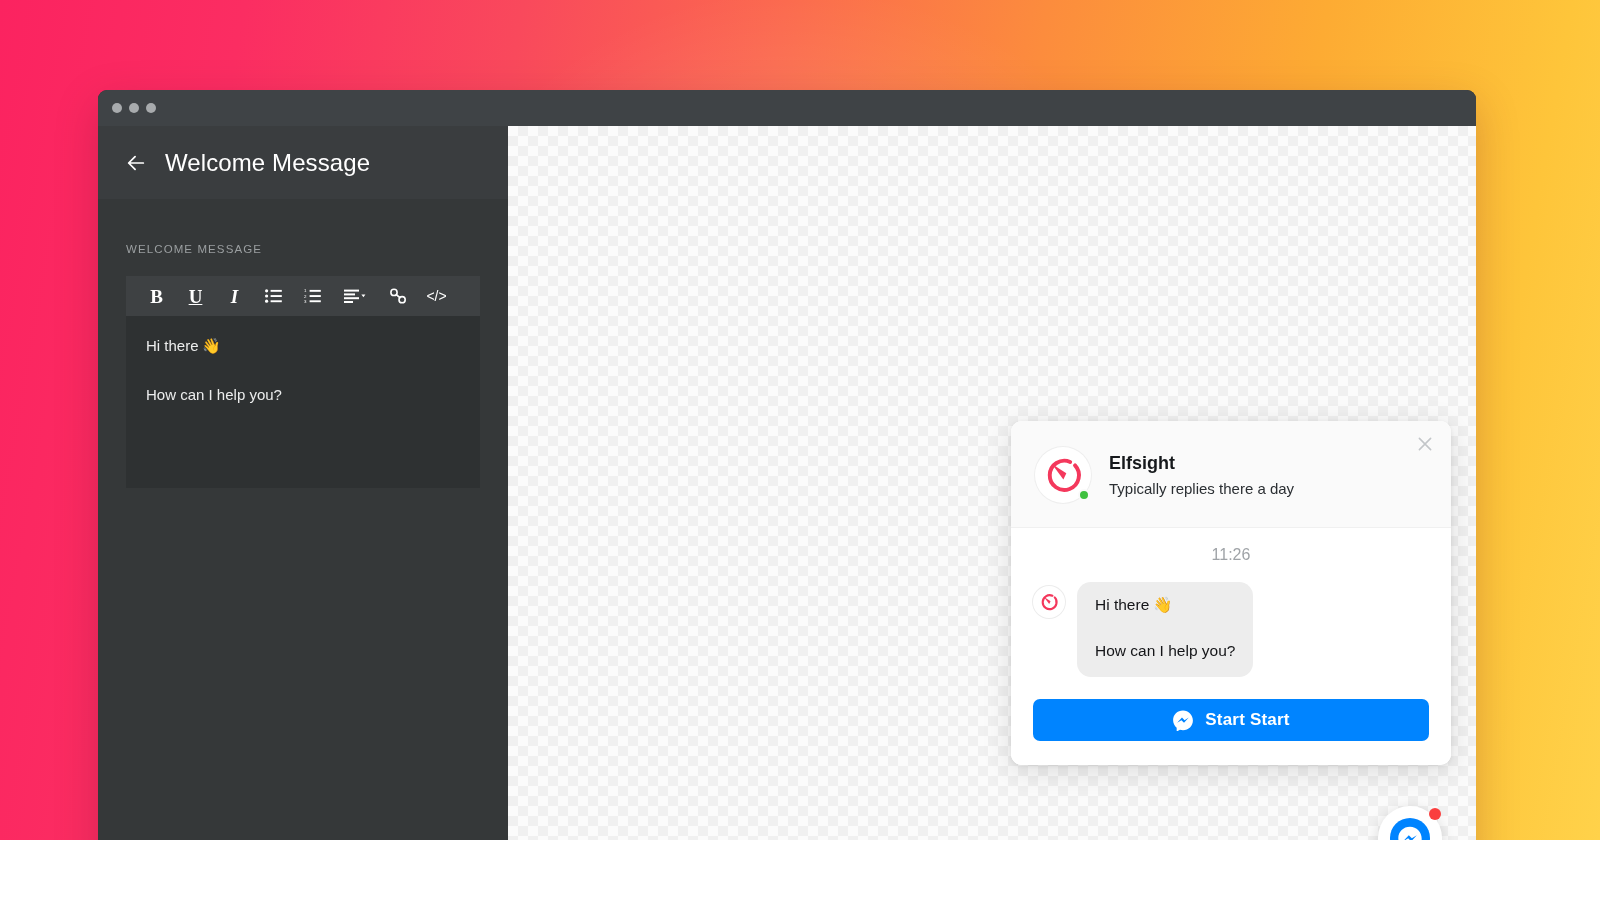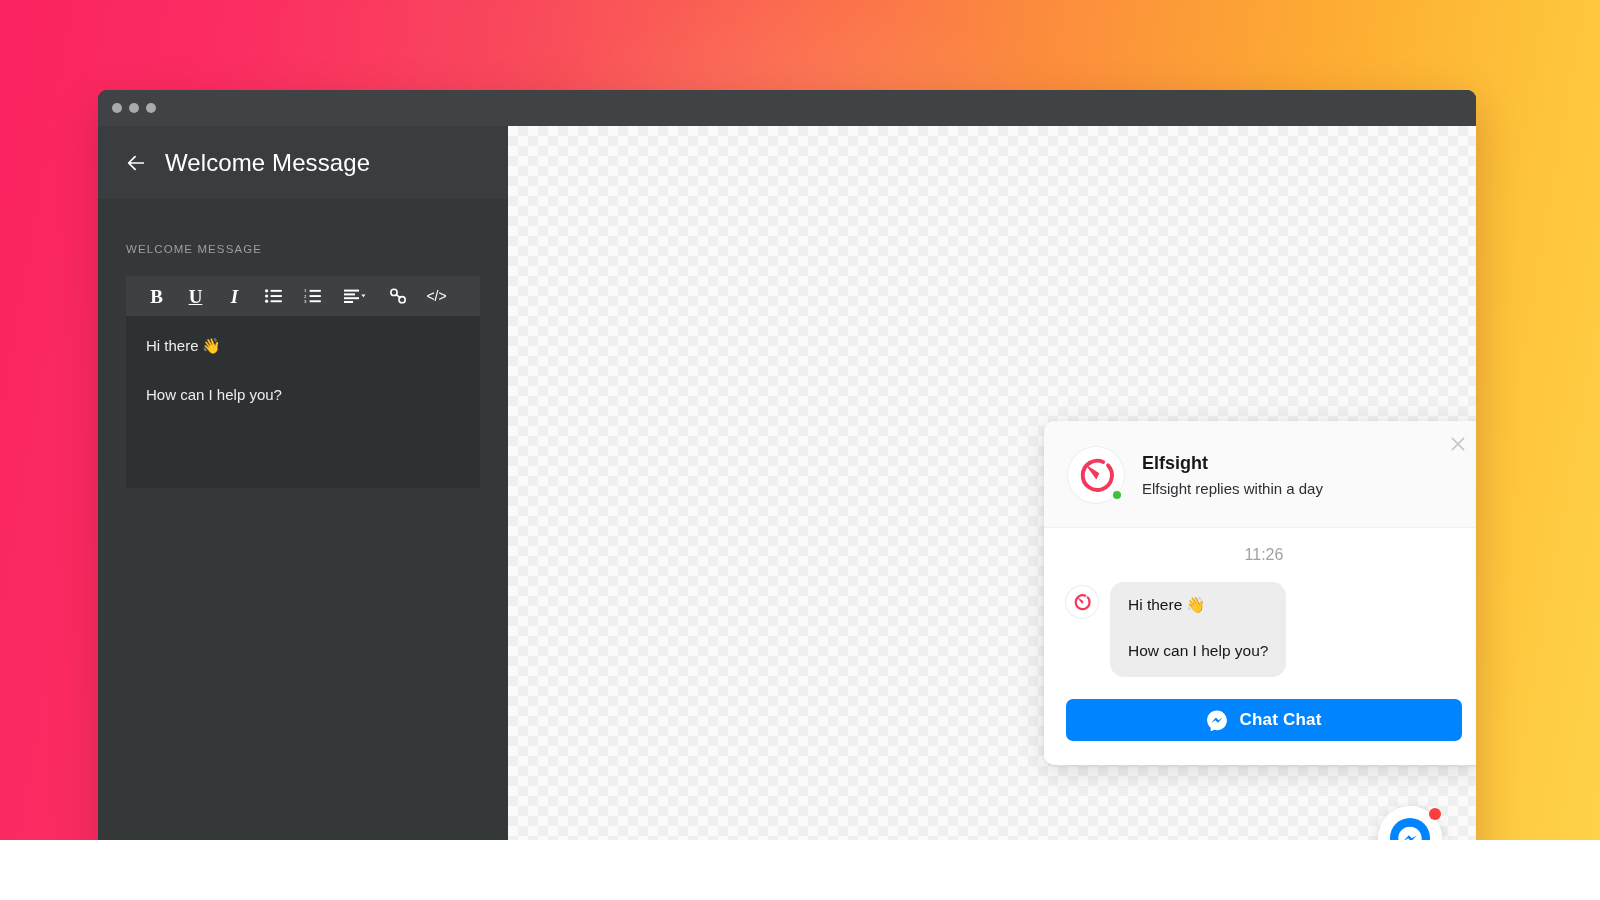--- a/index.html
+++ b/index.html
@@ -84,21 +84,20 @@
     background-position: 0 0, 10px 10px;
     overflow: hidden;
   }
 
   
   #chat-widget {
     position: absolute; left: 503px; top: 295px;
     width: 440px; background: #ffffff; border-radius: 11px;
     box-shadow: 0 6px 30px rgba(0,0,0,0.13), 0 1px 4px rgba(0,0,0,0.07);
     overflow: hidden;
-    margin-left: 33px;
   }
   #cw-head {
     background: #fafafa; padding: 26px 24px 24px 24px;
     display: flex; align-items: center; gap: 18px; position: relative;
     border-bottom: 1px solid #f0f0f0;
   }
   #cw-close {
     position: absolute; right: 15px; top: 12px;
     width: 22px; height: 22px; cursor: pointer;
     display: flex; align-items: center; justify-content: center;
@@ -279,21 +278,21 @@
             <div id="avatar-lg">
               <svg width="42" height="42" viewBox="0 0 44 44">
                 <path d="M34.6 11.9a15.3 15.3 0 1 1-5.1-3.6" fill="none" stroke="#f4385c" stroke-width="4.1" stroke-linecap="round"></path>
                 <path d="M10.4 10.6 25.5 20.1 22.4 26.6z" fill="#f4385c"></path>
               </svg>
               <span id="online-dot"></span>
             </div>
 
             <div>
               <div id="cw-name">Elfsight</div>
-              <div id="cw-sub">Elfsight replies within a day</div>
+              <div id="cw-sub">Typically replies there a day</div>
             </div>
           </div>
 
           <div id="cw-body">
             <div id="cw-time">11:26</div>
 
             <div id="msg-row">
               <div id="avatar-sm">
                 <svg width="20" height="20" viewBox="0 0 44 44">
                   <path d="M34.6 11.9a15.3 15.3 0 1 1-5.1-3.6" fill="none" stroke="#f4385c" stroke-width="4.6" stroke-linecap="round"></path>
@@ -307,21 +306,21 @@
               </div>
             </div>
           </div>
 
           <div id="cw-foot">
             <div id="start-chat">
               <svg width="22" height="22" viewBox="0 0 24 24">
                 <path d="M12 1.6C5.9 1.6 1.2 6.1 1.2 12.1c0 3.4 1.5 6.4 3.9 8.4v4.1l3.6-2a11.8 11.8 0 0 0 3.3.5c6.1 0 10.8-4.5 10.8-10.5S18.1 1.6 12 1.6z" fill="#ffffff"></path>
                 <path d="M5.6 15.1 10.9 9.4l2.8 2.8 4.6-2.8-5.2 5.7-2.8-2.8z" fill="#0084ff"></path>
               </svg>
-              <span id="sc-label">Chat Chat</span>
+              <span id="sc-label">Start Start</span>
             </div>
           </div>
 
         </div>
 
         <div id="fab">
           <div id="fab-inner">
             <svg width="26" height="26" viewBox="0 0 24 24">
               <path d="M12 1.6C5.9 1.6 1.2 6.1 1.2 12.1c0 3.4 1.5 6.4 3.9 8.4v4.1l3.6-2a11.8 11.8 0 0 0 3.3.5c6.1 0 10.8-4.5 10.8-10.5S18.1 1.6 12 1.6z" fill="#ffffff"></path>
               <path d="M5.6 15.1 10.9 9.4l2.8 2.8 4.6-2.8-5.2 5.7-2.8-2.8z" fill="#0084ff"></path>

